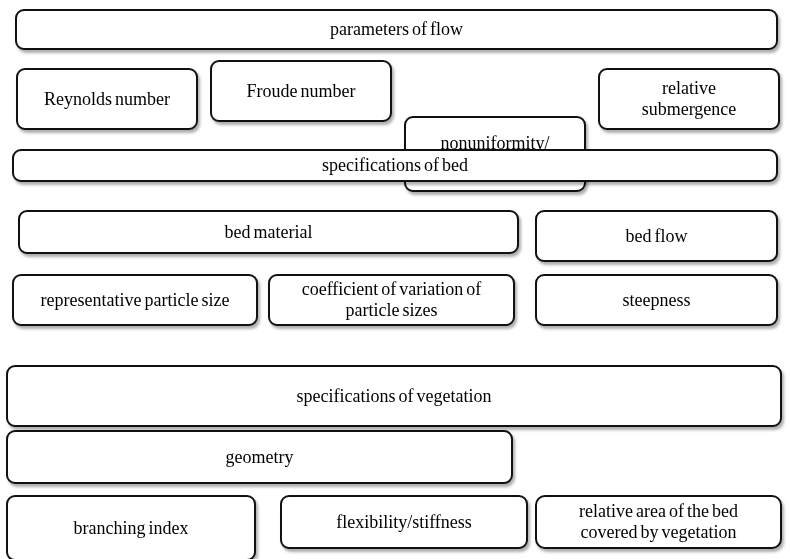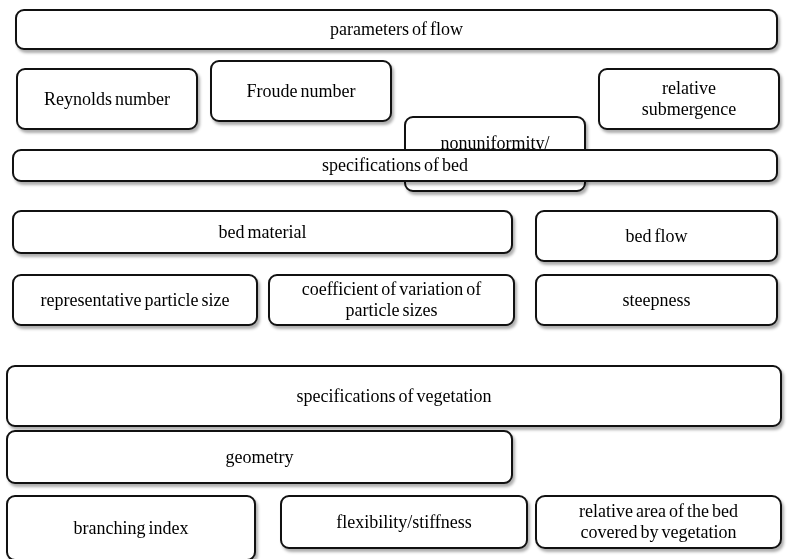--- a/index.html
+++ b/index.html
@@ -58,21 +58,21 @@
 unsteadiness</span>
   </div>
   <div class="box" style="left:598px; top:68px; width:182px; height:62px;">
     <span class="label">relative
 submergence</span>
   </div>
 
   <div class="box" style="left:12px; top:149px; width:766px; height:33px;">
     <span class="label">specifications of bed</span>
   </div>
-  <div class="box" style="left:12px; top:210px; width:501px; height:44px;">
+  <div class="box" style="left:18px; top:210px; width:501px; height:44px;">
     <span class="label">bed material</span>
   </div>
   <div class="box" style="left:535px; top:210px; width:243px; height:52px;">
     <span class="label">bed flow</span>
   </div>
   <div class="box" style="left:12px; top:274px; width:246px; height:52px;border-radius:9px;">
     <span class="label">representative particle size</span>
   </div>
   <div class="box" style="left:268px; top:274px; width:247px; height:52px;">
     <span class="label">coefficient of variation of

